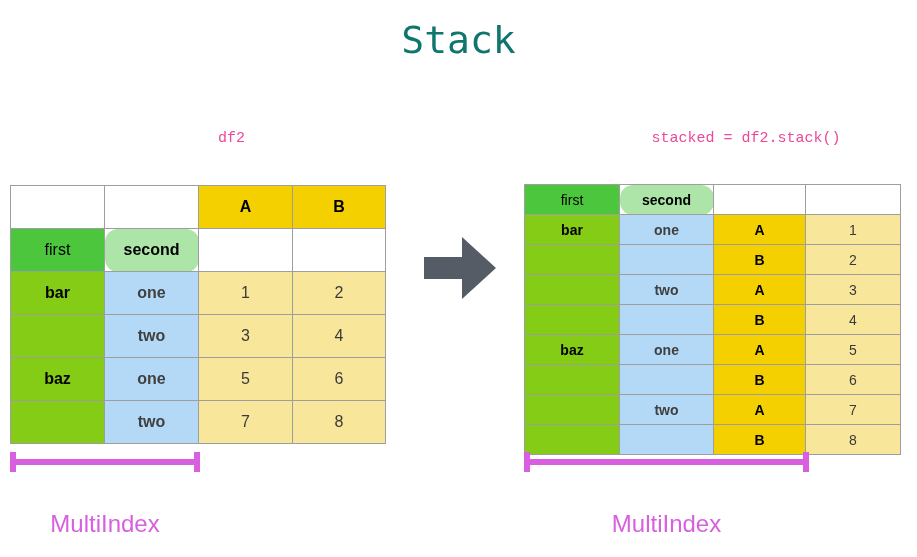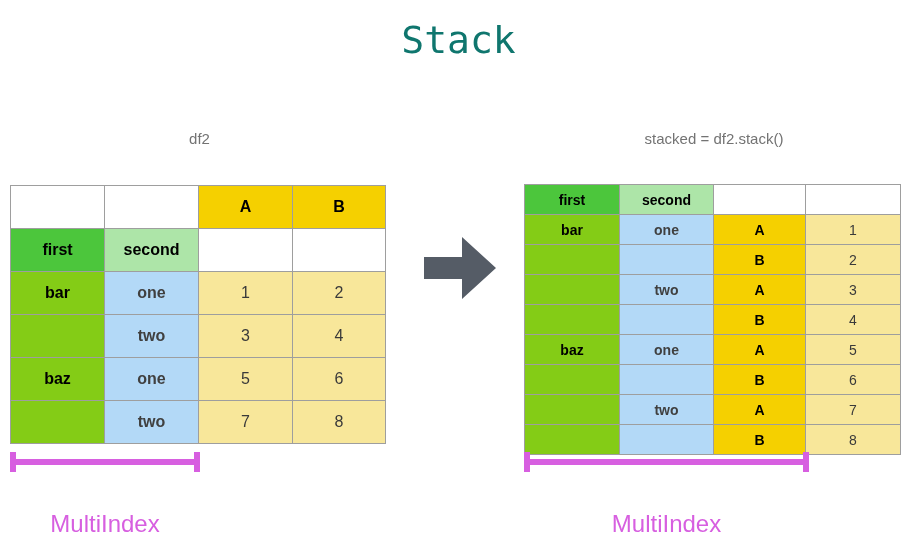--- a/index.html
+++ b/index.html
@@ -23,24 +23,25 @@
     text-align: center;
     font-family: "DejaVu Sans Mono", monospace;
     font-size: 38px;
     font-weight: 400;
     color: #0f766e;
     letter-spacing: 0px;
   }
 
   .caption {
     position: absolute;
-    font-family: Liberation Sans, sans-serif;
+    font-family: Liberation Mono, monospace;
     font-size: 15px;
-    color: #737373;
+    color: #ec4899;
     white-space: nowrap;
+    padding-left: 32px;
   }
   #caption-left  { top: 130px; left: 0;   width: 399px; text-align: center; }
   #caption-right { top: 130px; left: 524px; width: 380px; text-align: center; }
 
   
   .grid {
     position: absolute;
     border-collapse: collapse;
     table-layout: fixed;
     border: 1px solid #9e9e9e;
@@ -48,22 +49,22 @@
   .grid td {
     border: 1px solid #9e9e9e;
     text-align: center;
     vertical-align: middle;
     padding: 0;
     font-family: "Liberation Sans", sans-serif;
   }
 
   
   .c-white  { background: #ffffff; }
-  .c-green  { background: #4cc63c; color:#000; font-weight: bold; }
-  .c-lgreen { background: #ade5a8; color:#000; font-weight: bold; }
+  .c-green  { background: #4cc63c; color:#000; font-weight: normal; }
+  .c-lgreen { background: #ade5a8; color:#000; font-weight: bold; border-radius: 13px; }
   .c-blue   { background: #84cc16; color:#000; font-weight: bold; }
   .c-lblue  { background: #b3d9f7; color:#404040; font-weight: bold; }
   .c-gold   { background: #f5d000; color:#000; font-weight: bold; }
   .c-pale   { background: #f8e79a; color:#3a3a3a; font-weight: normal; }
 
   
   #table-left { left: 10px; top: 185px; }
   #table-left td { height: 42px; font-size: 16px; }
   #table-left .col-a { width: 94px; }
   #table-left .col-b { width: 94px; }

